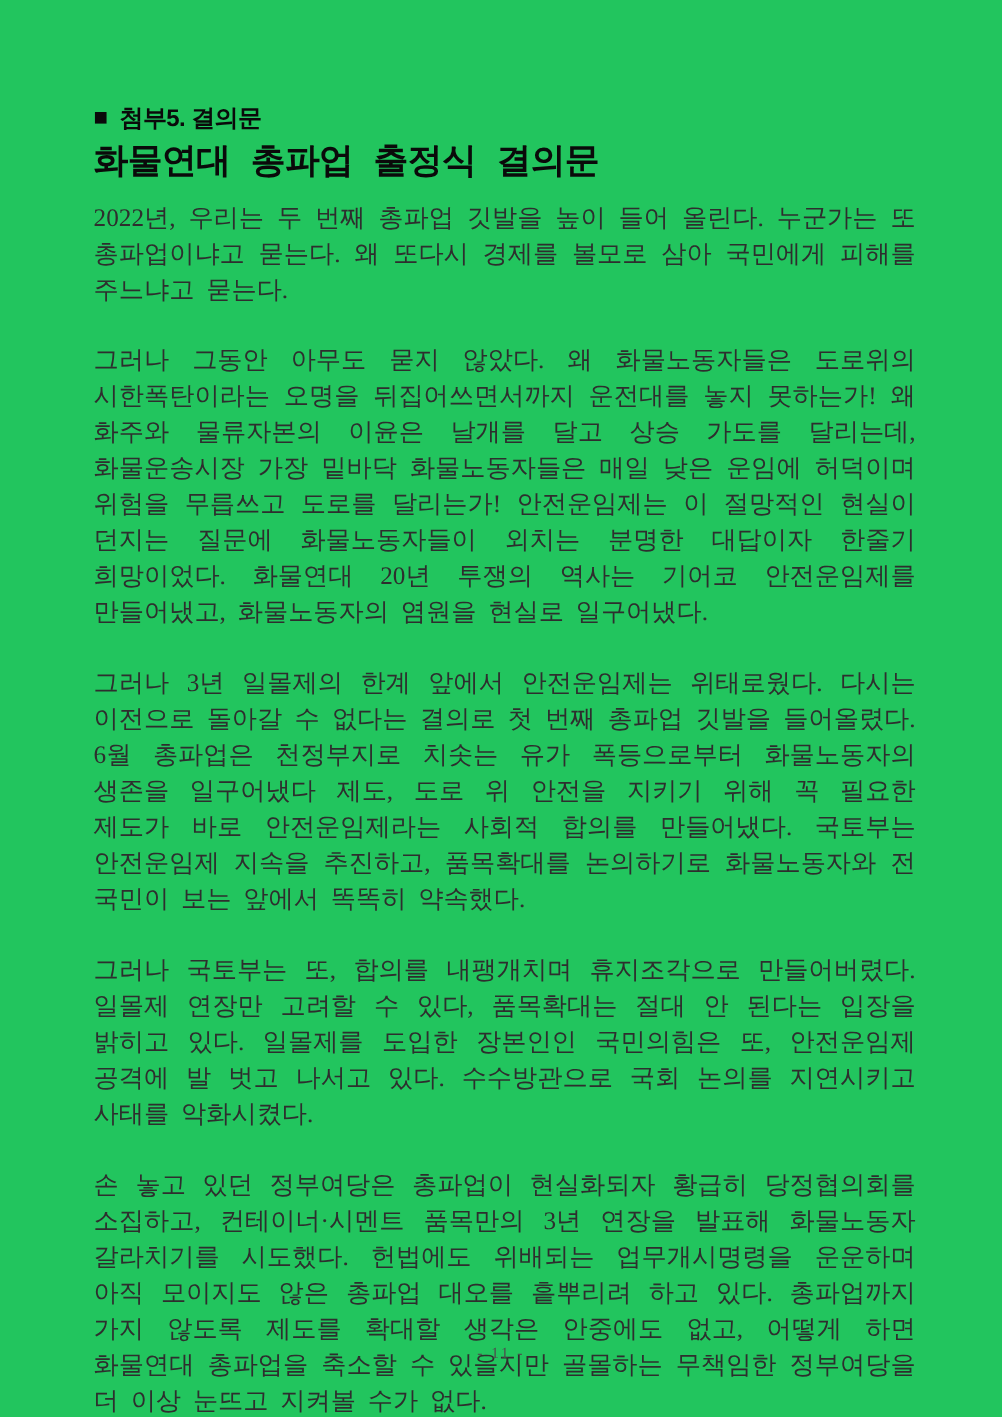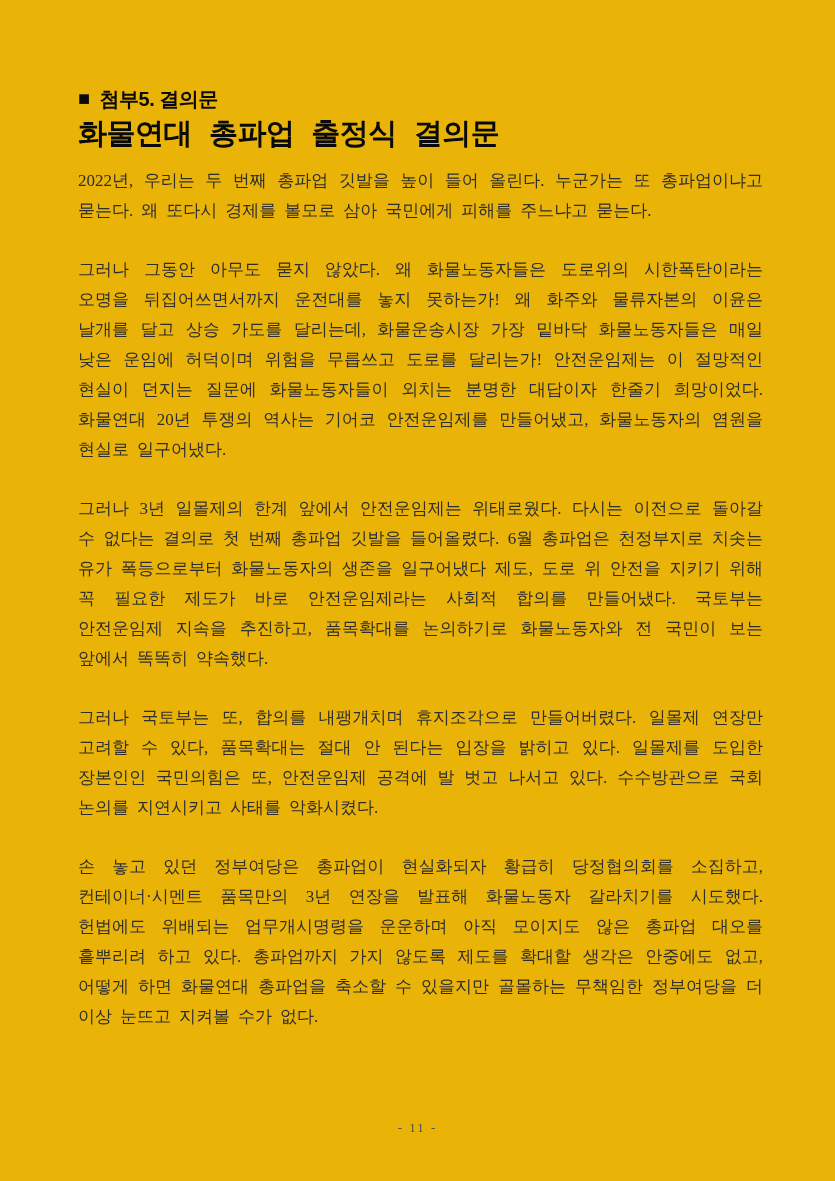--- a/index.html
+++ b/index.html
@@ -4,21 +4,21 @@
 <style>
   html, body {
     margin: 0;
     padding: 0;
     background: #ffffff;
   }
   .page {
     position: relative;
     width: 835px;
     height: 1181px;
-    background: #eab308;
+    background: #22c55e;
     box-sizing: border-box;
     padding: 86px 72px 0 78px;
     overflow: hidden;
     font-family: "Liberation Serif", "DejaVu Serif", serif;
     color: #2e2e2e;
   }
   .section-label {
     font-family: "Liberation Sans", "DejaVu Sans", sans-serif;
     font-weight: bold;
     font-size: 20px;
@@ -35,21 +35,21 @@
   .title {
     font-family: Liberation Mono, monospace;
     font-weight: bold;
     font-size: 29px;
     line-height: 36px;
     color: #0a0a0a;
     margin: 0 0 12px 0;
     letter-spacing: -0.5px;
   }
   .body-para {
-    font-size: 17px;
+    font-size: 21px;
     line-height: 30px;
     margin: 0 0 29px 0;
     text-align: justify;
     text-justify: inter-word;
     word-break: keep-all;
     word-spacing: 0.22em;
     color: #2e2e2e;
   }
   .footer {
     position: absolute;

